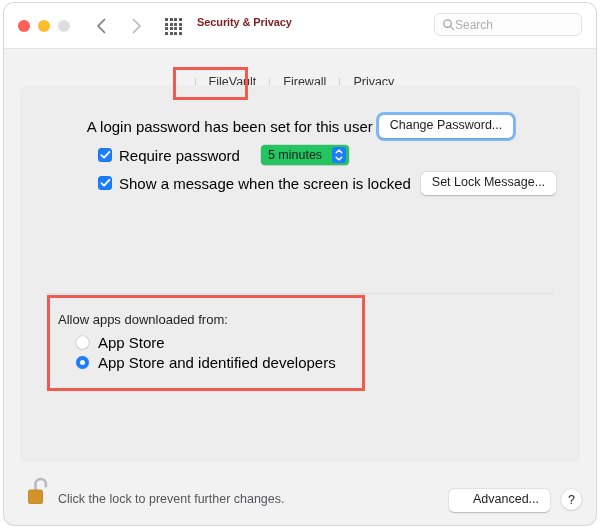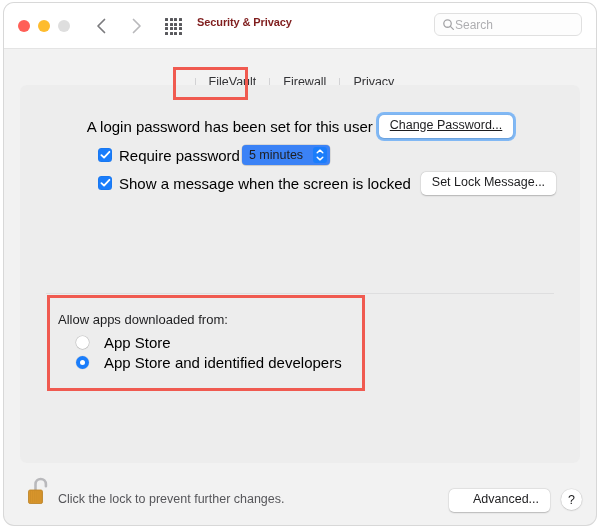--- a/index.html
+++ b/index.html
@@ -181,21 +181,21 @@
     border-radius: 5px;
     padding: 4px 11px 5px;
     box-shadow: 0 0.5px 1.5px rgba(0,0,0,0.22), 0 0 0 0.5px rgba(0,0,0,0.06);
     font-family: "Liberation Sans", sans-serif;
     line-height: 1.1;
     white-space: nowrap;
   }
   .btn.focused {
     box-shadow: 0 0 0 3px rgba(0,122,255,0.45), 0 0.5px 1.5px rgba(0,0,0,0.22);
   }
-  .row-password .btn { margin-left: 6px; text-decoration: underline; }
+  .row-password .btn { margin-left: 6px; }
 
   .row-check1 {
     position: absolute;
     left: 78px;
     top: 60px;
     display: flex;
     align-items: center;
   }
   .row-check2 {
     position: absolute;
@@ -215,24 +215,24 @@
     box-shadow: inset 0 0 0 0.5px rgba(0,0,0,0.08);
   }
   .checkbox svg {
     position: absolute;
     left: 1.5px;
     top: 2px;
   }
   .row-check1 .lbl, .row-check2 .lbl { margin-left: 7px; }
 
   .stepperfield {
-    margin-left: 2px;
+    margin-left: 21px;
     height: 20px;
     width: 88px;
-    background: #3b82f6;
+    background: #22c55e;
     border-radius: 4px;
     box-shadow: 0 0 0 0.5px rgba(0,0,0,0.16), 0 0.5px 1px rgba(0,0,0,0.08);
     display: flex;
     align-items: center;
     justify-content: space-between;
     padding: 0 3px 0 7px;
     box-sizing: border-box;
   }
   .stepperfield .val {
     font-size: 12.5px;
@@ -266,21 +266,20 @@
     left: 38px;
     top: 227px;
     font-size: 13px;
     color: #1d1d1f;
   }
   .radio-row {
     position: absolute;
     left: 56px;
     display: flex;
     align-items: center;
-    gap: 6px;
   }
   .radio-row.r1 { top: 249px; }
   .radio-row.r2 { top: 269px; }
 
   .radio {
     width: 13px;
     height: 13px;
     border-radius: 50%;
     background: #ffffff;
     box-shadow: 0 0 0 0.5px rgba(0,0,0,0.18), 0 0.5px 1px rgba(0,0,0,0.12);

